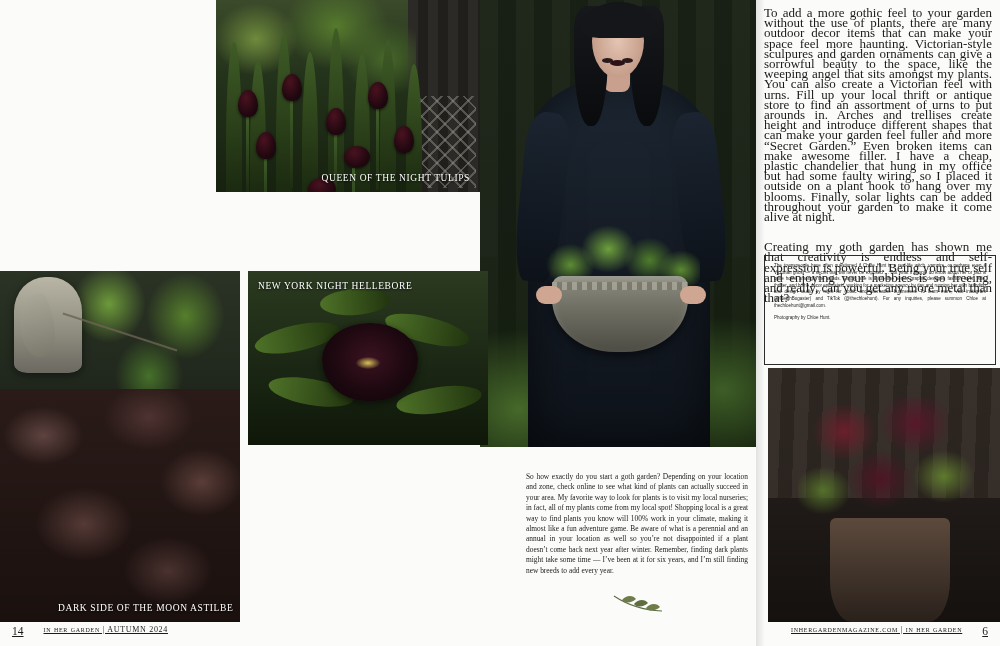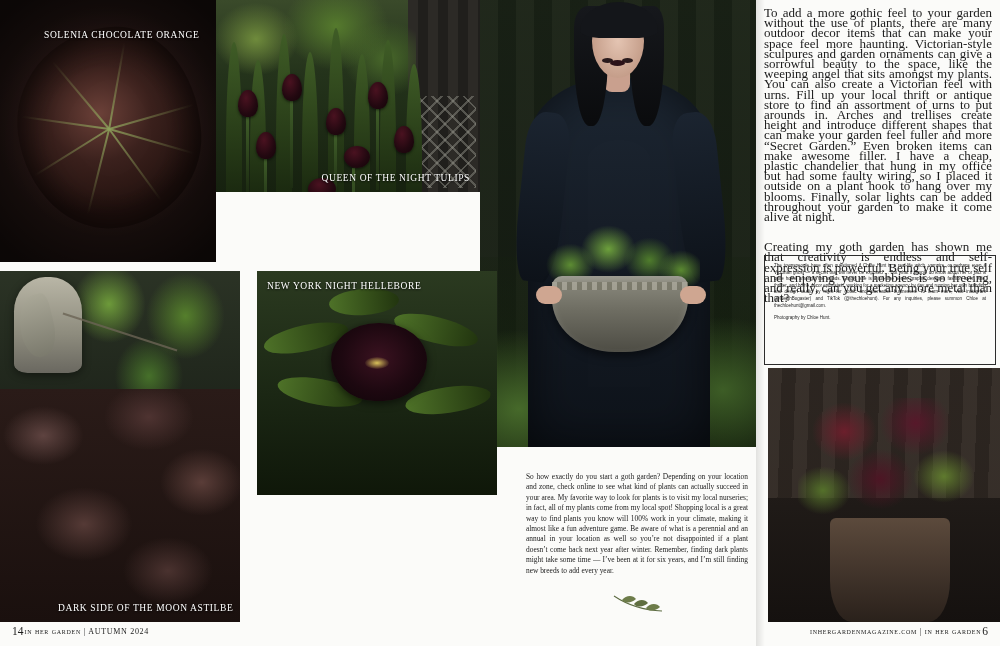--- a/index.html
+++ b/index.html
@@ -174,21 +174,21 @@
       radial-gradient(ellipse 22% 48% at 68% 55%, #4f7c2c 0%, rgba(25,50,14,0) 72%),
       radial-gradient(ellipse 20% 42% at 88% 70%, #5b8a31 0%, rgba(25,50,14,0) 72%);
   }
   #img-goth .hand {
     position: absolute; top: 286px; width: 26px; height: 18px;
     background: #cfa691; border-radius: 10px;
   }
 
   
   #img-hellebore {
-    left: 257px; top: 271px; width: 240px; height: 224px;
+    left: 248px; top: 271px; width: 240px; height: 174px;
     background: linear-gradient(180deg, #2b3a20 0%, #1b2714 55%, #0f1709 100%);
   }
   #img-hellebore .lv {
     position: absolute; width: 86px; height: 26px;
     background: linear-gradient(90deg, #4e7228, #22350f);
     border-radius: 50%;
   }
   #img-hellebore .flower {
     position: absolute; left: 74px; top: 52px; width: 96px; height: 78px;
     background: radial-gradient(ellipse at 50% 45%, #3a1220 0%, #1d0810 55%, #0d0407 100%);
@@ -317,53 +317,39 @@
   #mid-col .body-copy { font-size: 7.4px; line-height: 10.4px; }
   #sprig {
     position: absolute; left: 612px; top: 592px; width: 54px; height: 22px;
   }
 
   
   .folio {
     position: absolute; bottom: 9px;
     font-family: "Liberation Serif", serif;
     color: #1a1a1a;
-    display: flex; align-items: center; gap: 1px;
+    display: flex; align-items: flex-start; gap: 20px; text-decoration: underline;
   }
   .folio .num { font-size: 11.5px; }
   .folio .txt { font-size: 8px; font-variant: small-caps; letter-spacing: .7px; }
   #folio-left { left: 12px; }
   #folio-right { right: 12px; }
 
   
   #gutter {
     position: absolute; left: 756px; top: 0; width: 9px; height: 646px;
     background: linear-gradient(90deg, rgba(0,0,0,.10), rgba(0,0,0,0));
     pointer-events: none;
   }
 </style>
 </head>
 <body>
 
 <div id="page">
 
-  <div class="photo" id="img-begonia">
-    <div class="leaf">
-      <span class="vein" style="transform:rotate(-8deg)"></span>
-      <span class="vein" style="transform:rotate(24deg)"></span>
-      <span class="vein" style="transform:rotate(62deg)"></span>
-      <span class="vein" style="transform:rotate(112deg)"></span>
-      <span class="vein" style="transform:rotate(156deg)"></span>
-      <span class="vein" style="transform:rotate(196deg)"></span>
-      <span class="vein" style="transform:rotate(238deg)"></span>
-      <span class="vein" style="transform:rotate(288deg)"></span>
-    </div>
-    <div class="edge"></div>
-    <div class="cap" style="left:44px; top:30px;">SOLENIA CHOCOLATE ORANGE</div>
-  </div>
 
   <div class="photo" id="img-tulips">
     <div class="fence"></div>
     <div class="lattice"></div>
     <div class="foliage"></div>
 
     <span class="blade" style="left:10px;  height:150px;"></span>
     <span class="blade" style="left:34px;  height:132px;"></span>
     <span class="blade" style="left:60px;  height:158px;"></span>
     <span class="blade" style="left:86px;  height:140px;"></span>

